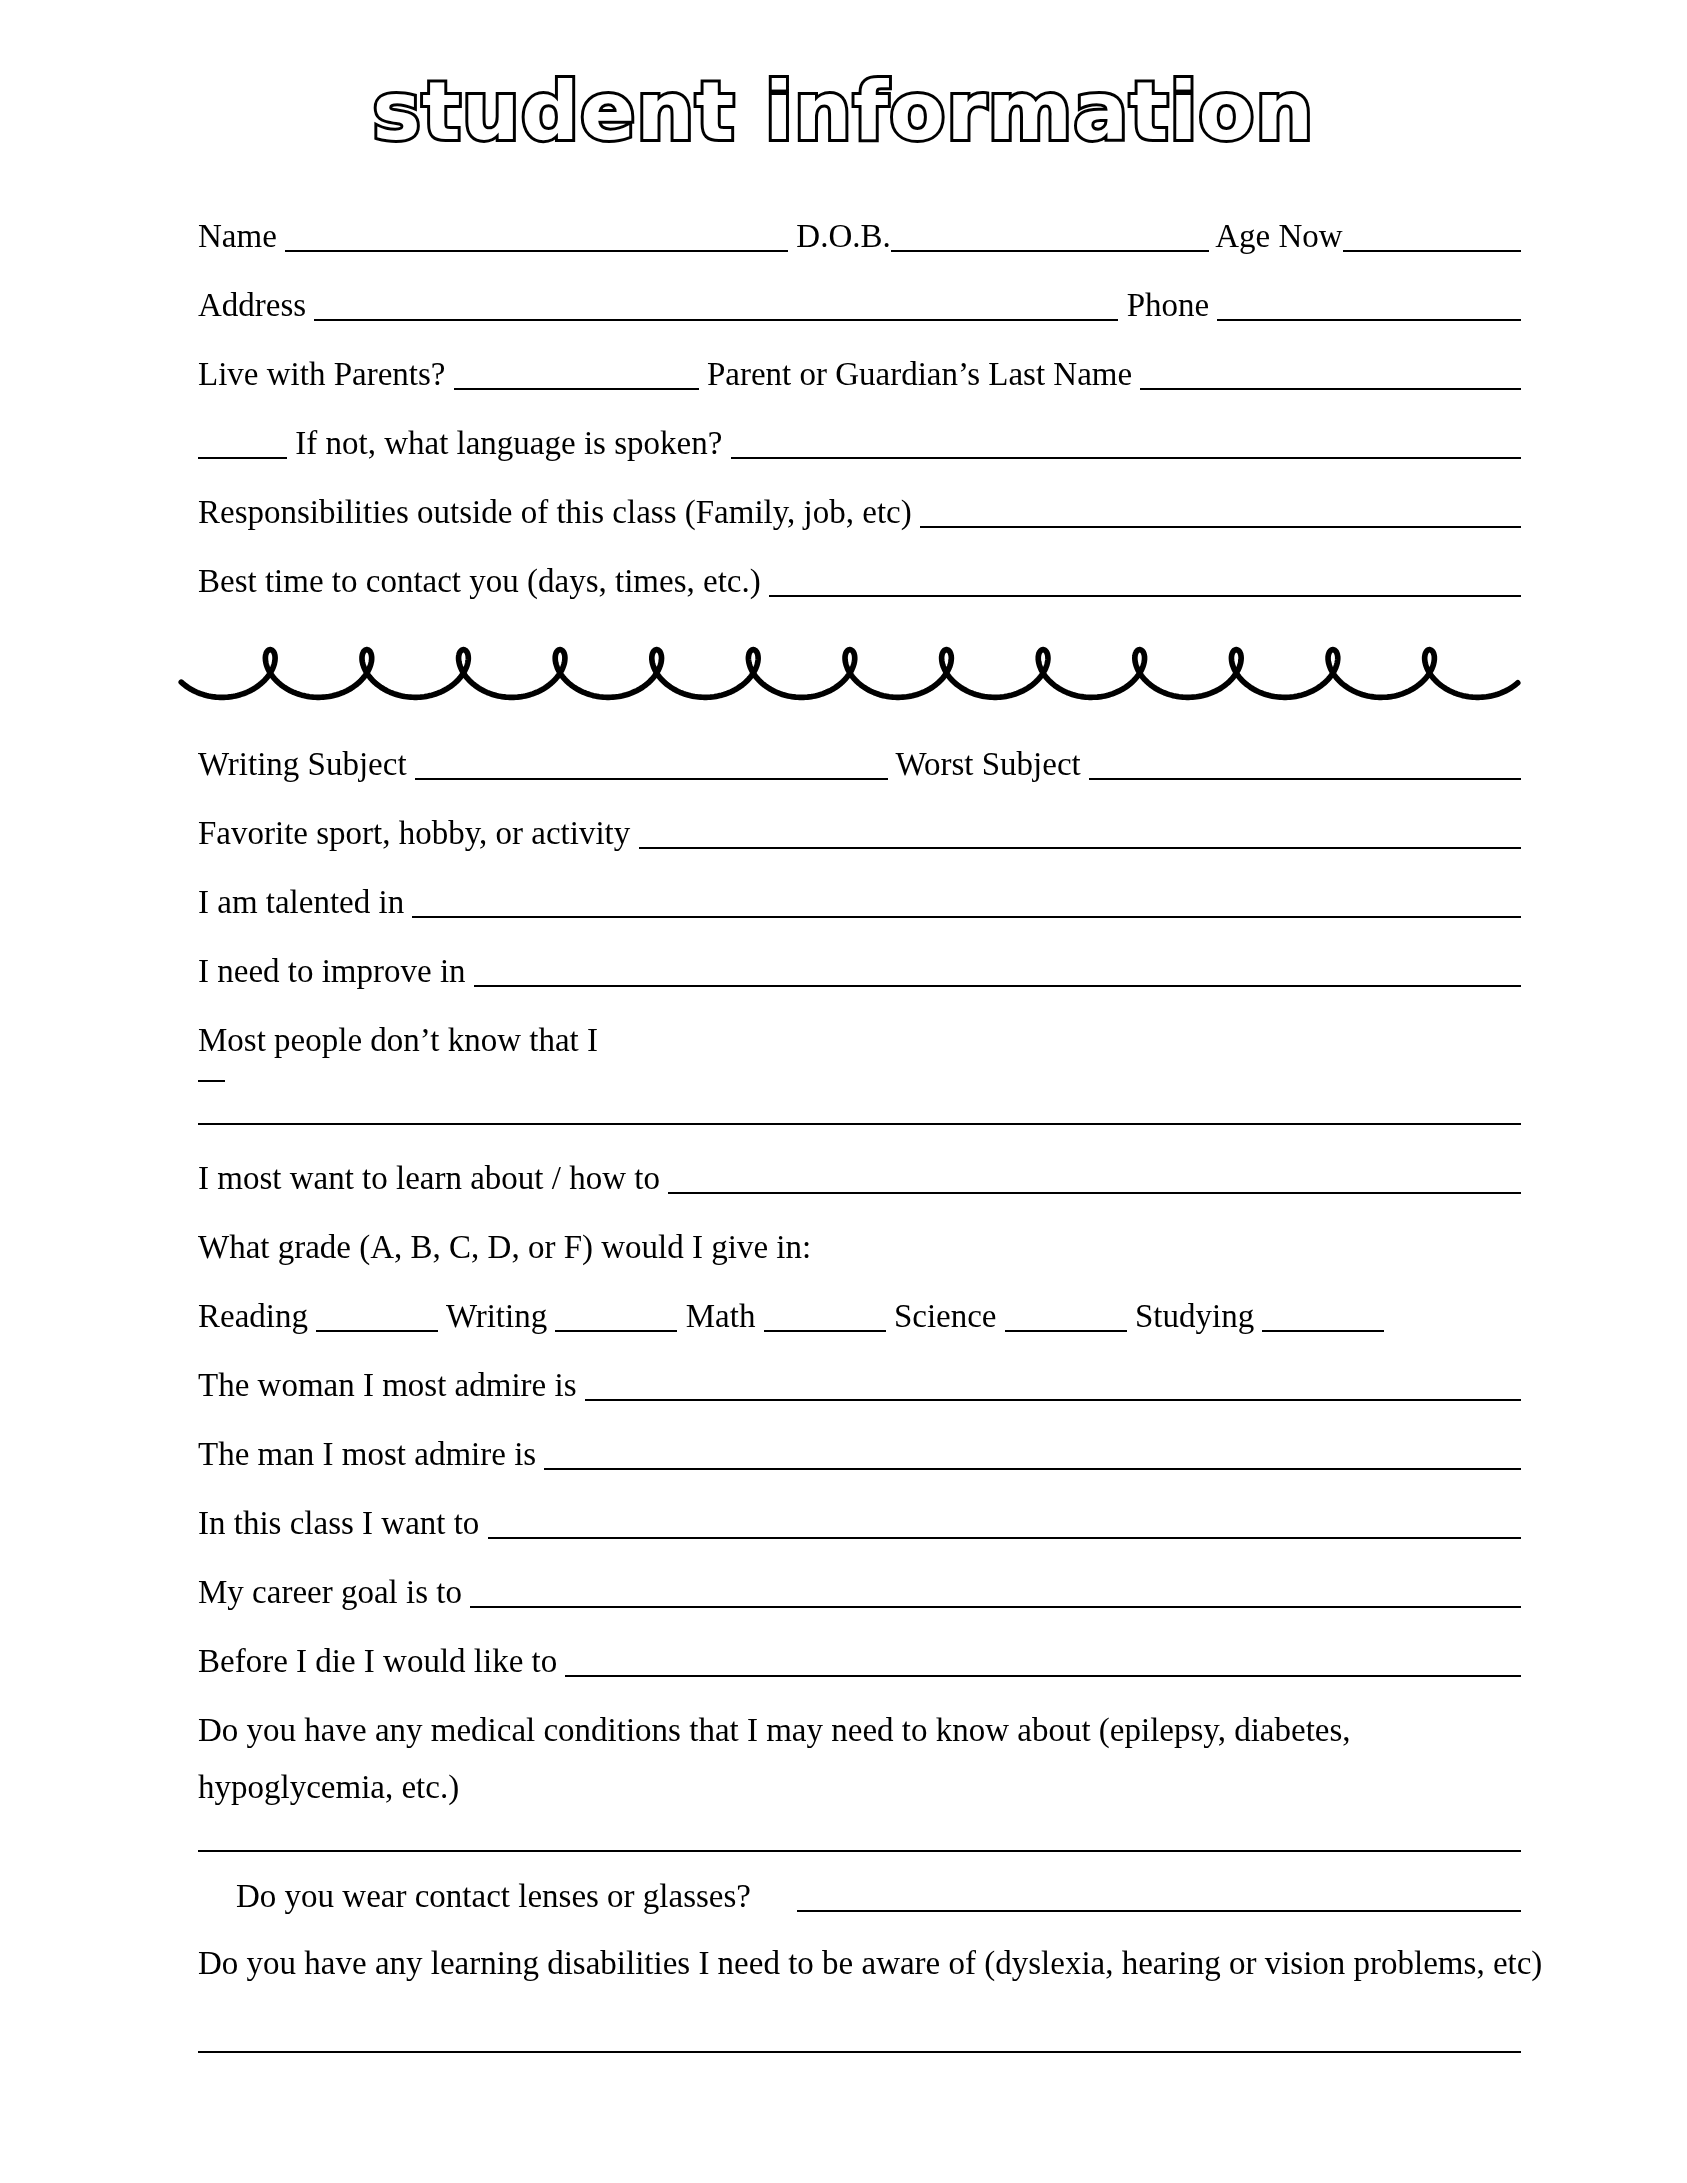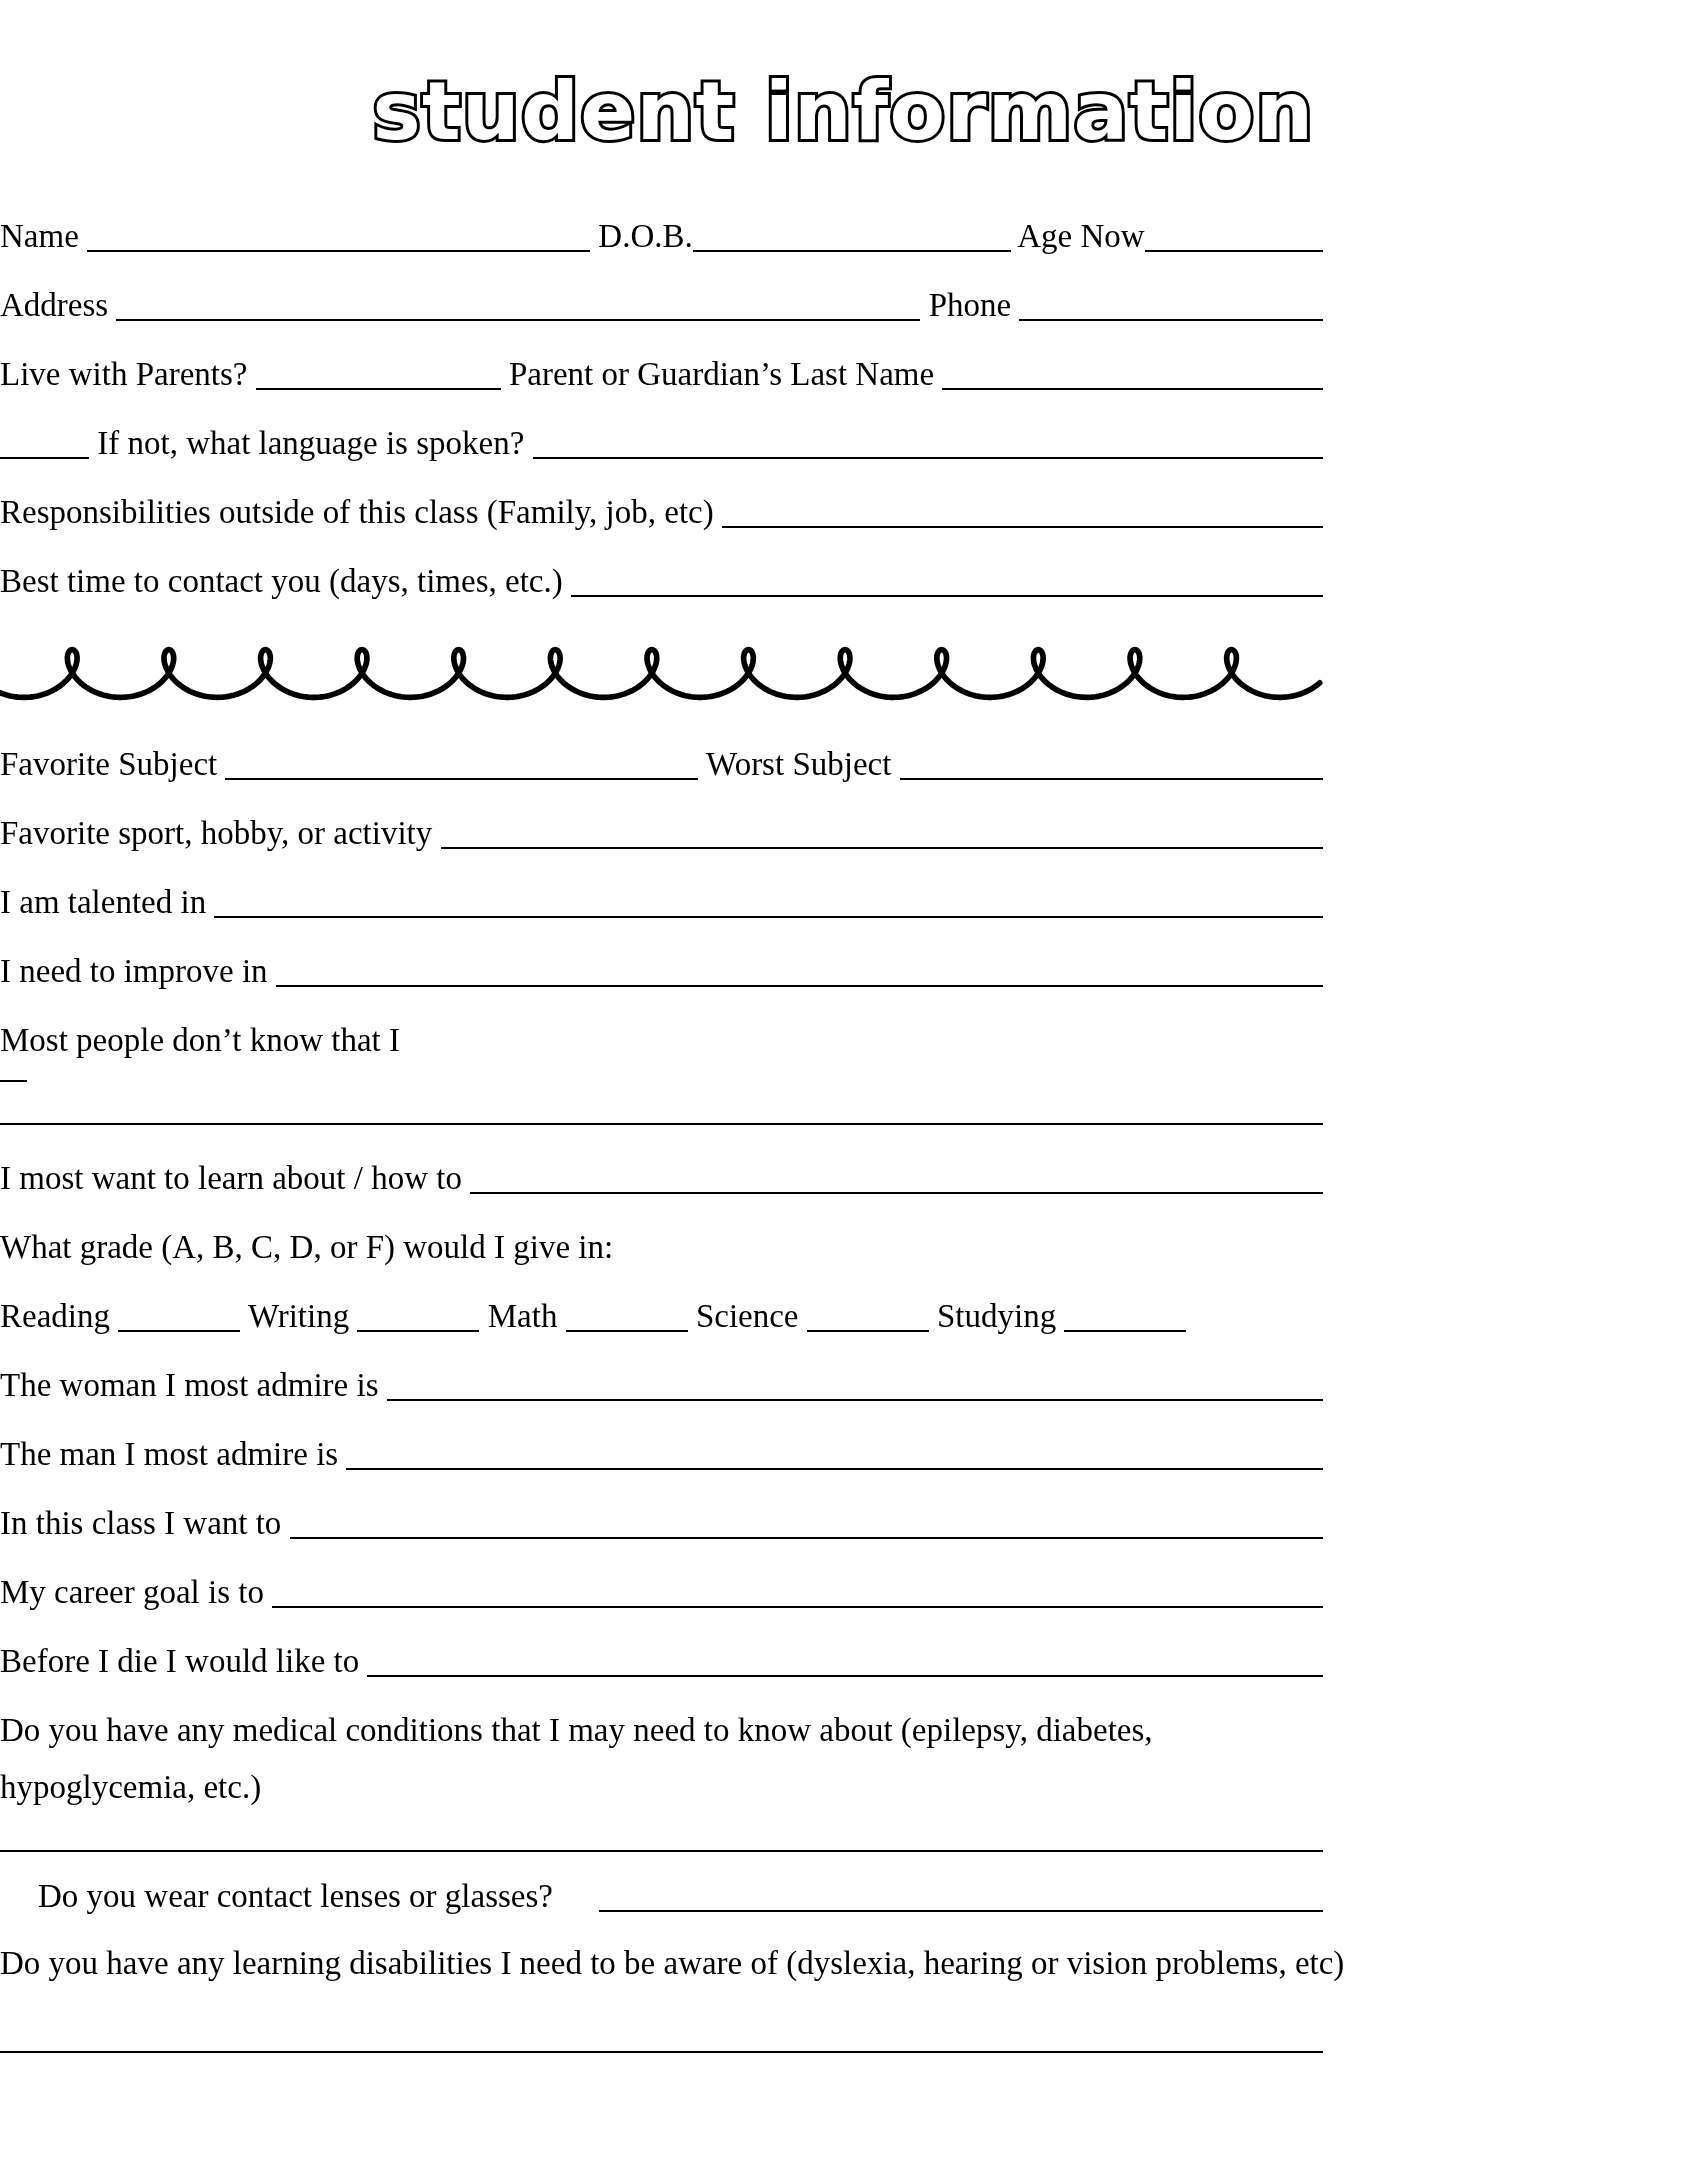--- a/index.html
+++ b/index.html
@@ -27,20 +27,21 @@
     font-family: "DejaVu Sans", "Liberation Sans", sans-serif;
     font-weight: 900;
     font-size: 81px;
     letter-spacing: 1.3px;
     color: #ffffff;
     -webkit-text-stroke: 6px #000;
     paint-order: stroke fill;
     white-space: pre;
   }
   .content {
+    margin-left: 198px;
     width: 1323px;
   }
   .row {
     display: flex;
     align-items: baseline;
     white-space: pre;
   }
   .strut {
     width: 0;
     overflow: hidden;
@@ -83,21 +84,21 @@
     <div class="row" style="height: 69px; line-height: 69px;"><span class="strut">​</span><span class="lbl">Address </span><div class="bl" style="width: 804px;"></div><span class="lbl"> Phone </span><div class="bl fill"></div></div>
     <div class="row" style="height: 69px; line-height: 69px;"><span class="strut">​</span><span class="lbl">Live with Parents? </span><div class="bl" style="width: 245px;"></div><span class="lbl"> Parent or Guardian’s Last Name </span><div class="bl fill"></div></div>
     <div class="row" style="height: 69px; line-height: 69px;"><span class="strut">​</span><div class="bl" style="width: 89px;"></div><span class="lbl"> If not, what language is spoken? </span><div class="bl fill"></div></div>
     <div class="row" style="height: 69px; line-height: 69px;"><span class="strut">​</span><span class="lbl">Responsibilities outside of this class (Family, job, etc) </span><div class="bl fill"></div></div>
     <div class="row" style="height: 69px; line-height: 69px;"><span class="strut">​</span><span class="lbl">Best time to contact you (days, times, etc.) </span><div class="bl fill"></div></div>
     <div class="squiggle">
       <svg viewBox="0 0 2140 120" width="1363" height="77">
         <polyline points="5.2,73.8 7.1,75.5 9.2,77.2 11.3,78.9 13.5,80.5 15.8,82.1 18.2,83.6 20.6,85.1 23.1,86.5 25.7,87.8 28.4,89.1 31.1,90.3 33.8,91.4 36.7,92.4 39.5,93.3 42.4,94.2 45.4,95.0 48.4,95.7 51.4,96.3 54.5,96.8 57.6,97.2 60.6,97.6 63.8,97.8 66.9,98.0 70.0,98.0 73.1,98.0 76.2,97.8 79.4,97.6 82.4,97.2 85.5,96.8 88.6,96.3 91.6,95.7 94.6,95.0 97.6,94.2 100.5,93.3 103.3,92.4 106.2,91.4 108.9,90.3 111.6,89.1 114.3,87.8 116.9,86.5 119.4,85.1 121.8,83.6 124.2,82.1 126.5,80.5 128.7,78.9 130.8,77.2 132.9,75.5 134.8,73.8 136.7,72.0 138.5,70.2 140.2,68.3 141.7,66.5 143.2,64.6 144.7,62.7 146.0,60.8 147.2,58.9 148.3,57.0 149.3,55.1 150.3,53.2 151.1,51.4 151.9,49.5 152.5,47.7 153.1,45.9 153.6,44.2 153.9,42.5 154.3,40.8 154.5,39.2 154.6,37.6 154.7,36.1 154.7,34.7 154.6,33.3 154.5,32.0 154.3,30.7 154.0,29.6 153.7,28.5 153.3,27.4 152.9,26.5 152.4,25.6 151.9,24.9 151.3,24.2 150.7,23.6 150.1,23.1 149.5,22.7 148.9,22.4 148.2,22.2 147.5,22.0 146.9,22.0 146.2,22.1 145.5,22.2 144.9,22.5 144.2,22.8 143.6,23.3 143.0,23.8 142.4,24.4 141.9,25.1 141.4,25.9 140.9,26.8 140.5,27.8 140.2,28.8 139.8,29.9 139.6,31.1 139.4,32.4 139.3,33.8 139.2,35.2 139.3,36.6 139.4,38.2 139.5,39.7 139.8,41.4 140.1,43.0 140.5,44.8 141.0,46.5 141.6,48.3 142.3,50.1 143.1,52.0 144.0,53.9 144.9,55.7 146.0,57.6 147.2,59.5 148.4,61.4 149.7,63.3 151.2,65.2 152.7,67.1 154.3,68.9 156.1,70.8 157.9,72.6 159.8,74.4 161.8,76.1 163.8,77.8 166.0,79.5 168.2,81.1 170.5,82.6 172.9,84.1 175.4,85.6 177.9,86.9 180.5,88.2 183.2,89.5 185.9,90.6 188.7,91.7 191.6,92.7 194.4,93.6 197.4,94.5 200.3,95.2 203.3,95.9 206.4,96.5 209.4,97.0 212.5,97.4 215.6,97.7 218.7,97.9 221.9,98.0 225.0,98.0 228.1,97.9 231.2,97.7 234.3,97.5 237.4,97.1 240.5,96.7 243.5,96.1 246.6,95.5 249.5,94.7 252.5,93.9 255.4,93.0 258.2,92.1 261.0,91.0 263.8,89.9 266.5,88.6 269.1,87.4 271.7,86.0 274.1,84.6 276.6,83.1 278.9,81.6 281.2,80.0 283.4,78.4 285.5,76.7 287.5,74.9 289.4,73.2 291.2,71.4 293.0,69.5 294.6,67.7 296.2,65.8 297.7,63.9 299.0,62.1 300.3,60.2 301.5,58.3 302.6,56.4 303.6,54.5 304.5,52.6 305.3,50.7 306.0,48.9 306.6,47.1 307.2,45.3 307.6,43.6 308.0,41.9 308.3,40.3 308.5,38.7 308.6,37.1 308.6,35.6 308.6,34.2 308.5,32.8 308.3,31.6 308.1,30.3 307.8,29.2 307.5,28.1 307.1,27.1 306.6,26.2 306.2,25.4 305.6,24.6 305.1,24.0 304.5,23.4 303.9,23.0 303.2,22.6 302.6,22.3 301.9,22.1 301.2,22.0 300.6,22.0 299.9,22.1 299.2,22.3 298.6,22.6 297.9,23.0 297.3,23.4 296.7,24.0 296.2,24.6 295.6,25.4 295.2,26.2 294.7,27.1 294.3,28.1 294.0,29.2 293.7,30.3 293.5,31.6 293.3,32.9 293.2,34.2 293.2,35.6 293.2,37.1 293.3,38.7 293.5,40.3 293.8,41.9 294.2,43.6 294.6,45.4 295.2,47.1 295.8,48.9 296.5,50.8 297.3,52.6 298.2,54.5 299.2,56.4 300.3,58.3 301.5,60.2 302.8,62.1 304.2,64.0 305.6,65.8 307.2,67.7 308.8,69.6 310.6,71.4 312.4,73.2 314.4,75.0 316.4,76.7 318.5,78.4 320.7,80.0 322.9,81.6 325.3,83.1 327.7,84.6 330.2,86.0 332.7,87.4 335.4,88.7 338.1,89.9 340.8,91.0 343.6,92.1 346.5,93.0 349.4,93.9 352.3,94.8 355.3,95.5 358.3,96.1 361.3,96.7 364.4,97.1 367.5,97.5 370.6,97.7 373.7,97.9 376.9,98.0 380.0,98.0 383.1,97.9 386.2,97.7 389.3,97.4 392.4,97.0 395.5,96.5 398.5,95.9 401.5,95.2 404.5,94.5 407.4,93.6 410.3,92.7 413.1,91.7 415.9,90.6 418.6,89.5 421.3,88.2 423.9,86.9 426.4,85.5 428.9,84.1 431.3,82.6 433.6,81.1 435.8,79.4 438.0,77.8 440.1,76.1 442.1,74.3 444.0,72.6 445.8,70.8 447.5,68.9 449.1,67.1 450.6,65.2 452.1,63.3 453.4,61.4 454.7,59.5 455.8,57.6 456.9,55.7 457.8,53.8 458.7,52.0 459.5,50.1 460.2,48.3 460.8,46.5 461.3,44.8 461.7,43.0 462.0,41.4 462.3,39.7 462.5,38.1 462.6,36.6 462.6,35.1 462.5,33.7 462.4,32.4 462.2,31.1 462.0,29.9 461.7,28.8 461.3,27.8 460.9,26.8 460.4,25.9 459.9,25.1 459.4,24.4 458.8,23.8 458.2,23.3 457.6,22.8 457.0,22.5 456.3,22.2 455.6,22.1 455.0,22.0 454.3,22.0 453.6,22.2 452.9,22.4 452.3,22.7 451.7,23.1 451.1,23.6 450.5,24.2 449.9,24.9 449.4,25.7 448.9,26.5 448.5,27.4 448.1,28.5 447.8,29.6 447.6,30.7 447.3,32.0 447.2,33.3 447.1,34.7 447.1,36.1 447.2,37.7 447.3,39.2 447.6,40.8 447.9,42.5 448.3,44.2 448.7,45.9 449.3,47.7 450.0,49.5 450.7,51.4 451.6,53.2 452.5,55.1 453.5,57.0 454.6,58.9 455.9,60.8 457.2,62.7 458.6,64.6 460.1,66.5 461.7,68.3 463.4,70.2 465.1,72.0 467.0,73.8 469.0,75.5 471.0,77.3 473.1,78.9 475.4,80.5 477.7,82.1 480.0,83.6 482.5,85.1 485.0,86.5 487.6,87.8 490.2,89.1 492.9,90.3 495.7,91.4 498.5,92.4 501.4,93.4 504.3,94.2 507.2,95.0 510.2,95.7 513.3,96.3 516.3,96.8 519.4,97.2 522.5,97.6 525.6,97.8 528.7,98.0 531.8,98.0 535.0,98.0 538.1,97.8 541.2,97.6 544.3,97.2 547.4,96.8 550.4,96.3 553.4,95.7 556.4,95.0 559.4,94.2 562.3,93.3 565.2,92.4 568.0,91.4 570.8,90.2 573.5,89.1 576.1,87.8 578.7,86.5 581.2,85.1 583.7,83.6 586.0,82.1 588.3,80.5 590.5,78.9 592.6,77.2 594.7,75.5 596.6,73.8 598.5,72.0 600.3,70.1 602.0,68.3 603.6,66.4 605.1,64.6 606.5,62.7 607.8,60.8 609.0,58.9 610.1,57.0 611.2,55.1 612.1,53.2 612.9,51.3 613.7,49.5 614.3,47.7 614.9,45.9 615.4,44.2 615.8,42.5 616.1,40.8 616.3,39.2 616.4,37.6 616.5,36.1 616.5,34.7 616.4,33.3 616.3,32.0 616.1,30.7 615.8,29.5 615.5,28.4 615.1,27.4 614.7,26.5 614.2,25.6 613.7,24.9 613.1,24.2 612.6,23.6 612.0,23.1 611.3,22.7 610.7,22.4 610.0,22.2 609.3,22.0 608.7,22.0 608.0,22.1 607.3,22.2 606.7,22.5 606.0,22.8 605.4,23.3 604.8,23.8 604.2,24.4 603.7,25.1 603.2,25.9 602.7,26.8 602.3,27.8 602.0,28.8 601.7,30.0 601.4,31.2 601.2,32.4 601.1,33.8 601.1,35.2 601.1,36.6 601.2,38.2 601.3,39.8 601.6,41.4 601.9,43.1 602.4,44.8 602.9,46.5 603.5,48.3 604.1,50.2 604.9,52.0 605.8,53.9 606.8,55.8 607.8,57.6 609.0,59.5 610.2,61.4 611.6,63.3 613.0,65.2 614.5,67.1 616.2,69.0 617.9,70.8 619.7,72.6 621.6,74.4 623.6,76.1 625.7,77.8 627.8,79.5 630.1,81.1 632.4,82.6 634.8,84.1 637.2,85.6 639.8,86.9 642.4,88.2 645.0,89.5 647.8,90.6 650.6,91.7 653.4,92.7 656.3,93.7 659.2,94.5 662.2,95.3 665.2,95.9 668.2,96.5 671.3,97.0 674.4,97.4 677.5,97.7 680.6,97.9 683.7,98.0 686.8,98.0 690.0,97.9 693.1,97.7 696.2,97.5 699.3,97.1 702.3,96.7 705.4,96.1 708.4,95.5 711.4,94.7 714.3,93.9 717.2,93.0 720.1,92.0 722.9,91.0 725.6,89.8 728.3,88.6 730.9,87.4 733.5,86.0 736.0,84.6 738.4,83.1 740.7,81.6 743.0,80.0 745.2,78.3 747.3,76.6 749.3,74.9 751.2,73.2 753.1,71.4 754.8,69.5 756.5,67.7 758.0,65.8 759.5,63.9 760.9,62.0 762.1,60.1 763.3,58.2 764.4,56.3 765.4,54.5 766.3,52.6 767.1,50.7 767.8,48.9 768.5,47.1 769.0,45.3 769.5,43.6 769.8,41.9 770.1,40.3 770.3,38.7 770.4,37.1 770.5,35.6 770.4,34.2 770.3,32.8 770.2,31.5 769.9,30.3 769.6,29.2 769.3,28.1 768.9,27.1 768.5,26.2 768.0,25.4 767.4,24.6 766.9,24.0 766.3,23.4 765.7,23.0 765.0,22.6 764.4,22.3 763.7,22.1 763.0,22.0 762.4,22.0 761.7,22.1 761.0,22.3 760.4,22.6 759.7,23.0 759.1,23.4 758.5,24.0 758.0,24.6 757.5,25.4 757.0,26.2 756.5,27.1 756.1,28.1 755.8,29.2 755.5,30.3 755.3,31.6 755.1,32.9 755.0,34.2 755.0,35.7 755.0,37.2 755.2,38.7 755.4,40.3 755.6,41.9 756.0,43.6 756.5,45.4 757.0,47.1 757.6,48.9 758.3,50.8 759.1,52.6 760.0,54.5 761.0,56.4 762.1,58.3 763.3,60.2 764.6,62.1 766.0,64.0 767.5,65.9 769.0,67.7 770.7,69.6 772.4,71.4 774.3,73.2 776.2,75.0 778.2,76.7 780.3,78.4 782.5,80.0 784.8,81.6 787.1,83.1 789.5,84.6 792.0,86.0 794.6,87.4 797.2,88.7 799.9,89.9 802.6,91.0 805.4,92.1 808.3,93.1 811.2,93.9 814.1,94.8 817.1,95.5 820.1,96.1 823.2,96.7 826.3,97.1 829.3,97.5 832.5,97.7 835.6,97.9 838.7,98.0 841.8,98.0 844.9,97.9 848.1,97.7 851.2,97.4 854.2,97.0 857.3,96.5 860.3,95.9 863.3,95.2 866.3,94.5 869.2,93.6 872.1,92.7 875.0,91.7 877.7,90.6 880.5,89.5 883.1,88.2 885.7,86.9 888.3,85.5 890.7,84.1 893.1,82.6 895.4,81.0 897.7,79.4 899.8,77.8 901.9,76.1 903.9,74.3 905.8,72.6 907.6,70.7 909.3,68.9 910.9,67.1 912.5,65.2 913.9,63.3 915.2,61.4 916.5,59.5 917.6,57.6 918.7,55.7 919.7,53.8 920.5,52.0 921.3,50.1 922.0,48.3 922.6,46.5 923.1,44.7 923.5,43.0 923.9,41.3 924.1,39.7 924.3,38.1 924.4,36.6 924.4,35.1 924.3,33.7 924.2,32.4 924.0,31.1 923.8,29.9 923.5,28.8 923.1,27.8 922.7,26.8 922.2,25.9 921.7,25.1 921.2,24.4 920.6,23.8 920.0,23.3 919.4,22.8 918.8,22.5 918.1,22.2 917.4,22.1 916.8,22.0 916.1,22.0 915.4,22.2 914.8,22.4 914.1,22.7 913.5,23.1 912.9,23.6 912.3,24.2 911.7,24.9 911.2,25.7 910.8,26.5 910.3,27.5 910.0,28.5 909.6,29.6 909.4,30.8 909.2,32.0 909.0,33.3 908.9,34.7 908.9,36.2 909.0,37.7 909.2,39.2 909.4,40.8 909.7,42.5 910.1,44.2 910.6,46.0 911.1,47.7 911.8,49.6 912.5,51.4 913.4,53.3 914.3,55.1 915.3,57.0 916.5,58.9 917.7,60.8 919.0,62.7 920.4,64.6 921.9,66.5 923.5,68.4 925.2,70.2 927.0,72.0 928.8,73.8 930.8,75.6 932.8,77.3 935.0,78.9 937.2,80.6 939.5,82.1 941.9,83.6 944.3,85.1 946.8,86.5 949.4,87.8 952.0,89.1 954.8,90.3 957.5,91.4 960.3,92.4 963.2,93.4 966.1,94.2 969.1,95.0 972.1,95.7 975.1,96.3 978.2,96.8 981.2,97.2 984.3,97.6 987.4,97.8 990.6,98.0 993.7,98.0 996.8,98.0 999.9,97.8 1003.0,97.6 1006.1,97.2 1009.2,96.8 1012.3,96.3 1015.3,95.7 1018.3,95.0 1021.2,94.2 1024.1,93.3 1027.0,92.4 1029.8,91.3 1032.6,90.2 1035.3,89.0 1038.0,87.8 1040.5,86.5 1043.0,85.1 1045.5,83.6 1047.9,82.1 1050.1,80.5 1052.4,78.9 1054.5,77.2 1056.5,75.5 1058.5,73.7 1060.3,72.0 1062.1,70.1 1063.8,68.3 1065.4,66.4 1066.9,64.5 1068.3,62.7 1069.6,60.8 1070.8,58.9 1072.0,57.0 1073.0,55.1 1073.9,53.2 1074.7,51.3 1075.5,49.5 1076.1,47.7 1076.7,45.9 1077.2,44.2 1077.6,42.4 1077.9,40.8 1078.1,39.2 1078.3,37.6 1078.3,36.1 1078.3,34.7 1078.2,33.3 1078.1,32.0 1077.9,30.7 1077.6,29.5 1077.3,28.4 1076.9,27.4 1076.5,26.5 1076.0,25.6 1075.5,24.9 1074.9,24.2 1074.4,23.6 1073.8,23.1 1073.1,22.7 1072.5,22.4 1071.8,22.2 1071.1,22.0 1070.5,22.0 1069.8,22.1 1069.1,22.2 1068.5,22.5 1067.8,22.8 1067.2,23.3 1066.6,23.8 1066.0,24.4 1065.5,25.1 1065.0,25.9 1064.5,26.8 1064.1,27.8 1063.8,28.8 1063.5,30.0 1063.2,31.2 1063.0,32.4 1062.9,33.8 1062.9,35.2 1062.9,36.7 1063.0,38.2 1063.2,39.8 1063.4,41.4 1063.8,43.1 1064.2,44.8 1064.7,46.6 1065.3,48.4 1066.0,50.2 1066.7,52.0 1067.6,53.9 1068.6,55.8 1069.6,57.7 1070.8,59.6 1072.1,61.5 1073.4,63.4 1074.8,65.2 1076.4,67.1 1078.0,69.0 1079.7,70.8 1081.5,72.6 1083.4,74.4 1085.4,76.1 1087.5,77.8 1089.7,79.5 1091.9,81.1 1094.2,82.6 1096.6,84.1 1099.1,85.6 1101.6,87.0 1104.2,88.3 1106.9,89.5 1109.6,90.7 1112.4,91.7 1115.2,92.7 1118.1,93.7 1121.1,94.5 1124.0,95.3 1127.0,95.9 1130.1,96.5 1133.1,97.0 1136.2,97.4 1139.3,97.7 1142.4,97.9 1145.5,98.0 1148.7,98.0 1151.8,97.9 1154.9,97.7 1158.0,97.5 1161.1,97.1 1164.2,96.6 1167.2,96.1 1170.2,95.5 1173.2,94.7 1176.2,93.9 1179.1,93.0 1181.9,92.0 1184.7,91.0 1187.5,89.8 1190.1,88.6 1192.8,87.3 1195.3,86.0 1197.8,84.6 1200.2,83.1 1202.6,81.6 1204.8,80.0 1207.0,78.3 1209.1,76.6 1211.1,74.9 1213.1,73.1 1214.9,71.3 1216.6,69.5 1218.3,67.7 1219.9,65.8 1221.3,63.9 1222.7,62.0 1224.0,60.1 1225.2,58.2 1226.2,56.3 1227.2,54.4 1228.1,52.6 1228.9,50.7 1229.7,48.9 1230.3,47.1 1230.8,45.3 1231.3,43.6 1231.6,41.9 1231.9,40.2 1232.1,38.6 1232.2,37.1 1232.3,35.6 1232.2,34.2 1232.1,32.8 1232.0,31.5 1231.7,30.3 1231.4,29.2 1231.1,28.1 1230.7,27.1 1230.3,26.2 1229.8,25.4 1229.3,24.6 1228.7,24.0 1228.1,23.4 1227.5,22.9 1226.8,22.6 1226.2,22.3 1225.5,22.1 1224.9,22.0 1224.2,22.0 1223.5,22.1 1222.8,22.3 1222.2,22.6 1221.6,23.0 1220.9,23.4 1220.4,24.0 1219.8,24.7 1219.3,25.4 1218.8,26.2 1218.3,27.1 1217.9,28.1 1217.6,29.2 1217.3,30.4 1217.1,31.6 1216.9,32.9 1216.8,34.2 1216.8,35.7 1216.9,37.2 1217.0,38.7 1217.2,40.3 1217.5,42.0 1217.8,43.7 1218.3,45.4 1218.8,47.2 1219.4,49.0 1220.2,50.8 1221.0,52.6 1221.9,54.5 1222.9,56.4 1224.0,58.3 1225.2,60.2 1226.4,62.1 1227.8,64.0 1229.3,65.9 1230.8,67.7 1232.5,69.6 1234.3,71.4 1236.1,73.2 1238.0,75.0 1240.0,76.7 1242.1,78.4 1244.3,80.0 1246.6,81.6 1248.9,83.2 1251.4,84.6 1253.9,86.0 1256.4,87.4 1259.0,88.7 1261.7,89.9 1264.5,91.0 1267.3,92.1 1270.1,93.1 1273.0,94.0 1276.0,94.8 1279.0,95.5 1282.0,96.1 1285.0,96.7 1288.1,97.1 1291.2,97.5 1294.3,97.7 1297.4,97.9 1300.5,98.0 1303.7,98.0 1306.8,97.9 1309.9,97.7 1313.0,97.4 1316.1,97.0 1319.1,96.5 1322.2,95.9 1325.2,95.2 1328.1,94.5 1331.1,93.6 1334.0,92.7 1336.8,91.7 1339.6,90.6 1342.3,89.4 1345.0,88.2 1347.6,86.9 1350.1,85.5 1352.6,84.1 1355.0,82.6 1357.3,81.0 1359.5,79.4 1361.7,77.8 1363.7,76.1 1365.7,74.3 1367.6,72.5 1369.4,70.7 1371.1,68.9 1372.8,67.0 1374.3,65.2 1375.7,63.3 1377.1,61.4 1378.3,59.5 1379.5,57.6 1380.5,55.7 1381.5,53.8 1382.4,51.9 1383.1,50.1 1383.8,48.3 1384.4,46.5 1384.9,44.7 1385.3,43.0 1385.7,41.3 1385.9,39.7 1386.1,38.1 1386.2,36.6 1386.2,35.1 1386.1,33.7 1386.0,32.4 1385.8,31.1 1385.6,29.9 1385.3,28.8 1384.9,27.7 1384.5,26.8 1384.0,25.9 1383.5,25.1 1383.0,24.4 1382.4,23.8 1381.8,23.2 1381.2,22.8 1380.6,22.5 1379.9,22.2 1379.2,22.1 1378.6,22.0 1377.9,22.0 1377.2,22.2 1376.6,22.4 1375.9,22.7 1375.3,23.1 1374.7,23.6 1374.1,24.2 1373.6,24.9 1373.0,25.7 1372.6,26.5 1372.1,27.5 1371.8,28.5 1371.4,29.6 1371.2,30.8 1371.0,32.0 1370.8,33.3 1370.8,34.7 1370.8,36.2 1370.8,37.7 1371.0,39.2 1371.2,40.9 1371.5,42.5 1371.9,44.2 1372.4,46.0 1372.9,47.8 1373.6,49.6 1374.4,51.4 1375.2,53.3 1376.1,55.2 1377.2,57.0 1378.3,58.9 1379.5,60.8 1380.8,62.7 1382.2,64.6 1383.7,66.5 1385.3,68.4 1387.0,70.2 1388.8,72.0 1390.7,73.8 1392.6,75.6 1394.7,77.3 1396.8,79.0 1399.0,80.6 1401.3,82.1 1403.7,83.7 1406.1,85.1 1408.7,86.5 1411.2,87.8 1413.9,89.1 1416.6,90.3 1419.4,91.4 1422.2,92.4 1425.1,93.4 1428.0,94.2 1430.9,95.0 1433.9,95.7 1436.9,96.3 1440.0,96.8 1443.1,97.3 1446.2,97.6 1449.3,97.8 1452.4,98.0 1455.5,98.0 1458.6,97.9 1461.8,97.8 1464.9,97.6 1468.0,97.2 1471.1,96.8 1474.1,96.3 1477.1,95.7 1480.1,95.0 1483.1,94.2 1486.0,93.3 1488.9,92.4 1491.7,91.3 1494.4,90.2 1497.1,89.0 1499.8,87.8 1502.4,86.4 1504.9,85.0 1507.3,83.6 1509.7,82.1 1512.0,80.5 1514.2,78.9 1516.3,77.2 1518.4,75.5 1520.3,73.7 1522.2,71.9 1524.0,70.1 1525.6,68.3 1527.2,66.4 1528.7,64.5 1530.1,62.6 1531.4,60.7 1532.7,58.8 1533.8,56.9 1534.8,55.1 1535.7,53.2 1536.6,51.3 1537.3,49.5 1538.0,47.7 1538.5,45.9 1539.0,44.1 1539.4,42.4 1539.7,40.8 1539.9,39.2 1540.1,37.6 1540.1,36.1 1540.1,34.6 1540.1,33.3 1539.9,31.9 1539.7,30.7 1539.4,29.5 1539.1,28.4 1538.7,27.4 1538.3,26.5 1537.8,25.6 1537.3,24.9 1536.8,24.2 1536.2,23.6 1535.6,23.1 1534.9,22.7 1534.3,22.4 1533.6,22.2 1533.0,22.0 1532.3,22.0 1531.6,22.1 1530.9,22.2 1530.3,22.5 1529.6,22.8 1529.0,23.3 1528.4,23.8 1527.8,24.4 1527.3,25.1 1526.8,25.9 1526.4,26.8 1525.9,27.8 1525.6,28.8 1525.3,30.0 1525.0,31.2 1524.9,32.4 1524.7,33.8 1524.7,35.2 1524.7,36.7 1524.8,38.2 1525.0,39.8 1525.2,41.4 1525.6,43.1 1526.0,44.8 1526.5,46.6 1527.1,48.4 1527.8,50.2 1528.6,52.0 1529.4,53.9 1530.4,55.8 1531.5,57.7 1532.6,59.6 1533.9,61.5 1535.2,63.4 1536.7,65.3 1538.2,67.1 1539.8,69.0 1541.6,70.8 1543.4,72.6 1545.3,74.4 1547.3,76.1 1549.3,77.8 1551.5,79.5 1553.7,81.1 1556.0,82.7 1558.4,84.2 1560.9,85.6 1563.5,87.0 1566.1,88.3 1568.7,89.5 1571.5,90.7 1574.2,91.7 1577.1,92.8 1580.0,93.7 1582.9,94.5 1585.9,95.3 1588.9,95.9 1591.9,96.5 1595.0,97.0 1598.1,97.4 1601.2,97.7 1604.3,97.9 1607.4,98.0 1610.5,98.0 1613.6,97.9 1616.8,97.7 1619.9,97.5 1622.9,97.1 1626.0,96.6 1629.1,96.1 1632.1,95.5 1635.1,94.7 1638.0,93.9 1640.9,93.0 1643.7,92.0 1646.5,91.0 1649.3,89.8 1652.0,88.6 1654.6,87.3 1657.2,86.0 1659.6,84.6 1662.1,83.1 1664.4,81.5 1666.7,79.9 1668.8,78.3 1670.9,76.6 1673.0,74.9 1674.9,73.1 1676.7,71.3 1678.5,69.5 1680.1,67.6 1681.7,65.8 1683.1,63.9 1684.5,62.0 1685.8,60.1 1687.0,58.2 1688.1,56.3 1689.1,54.4 1690.0,52.5 1690.8,50.7 1691.5,48.9 1692.1,47.1 1692.6,45.3 1693.1,43.6 1693.4,41.9 1693.7,40.2 1693.9,38.6 1694.0,37.1 1694.1,35.6 1694.0,34.2 1693.9,32.8 1693.8,31.5 1693.5,30.3 1693.3,29.1 1692.9,28.1 1692.5,27.1 1692.1,26.2 1691.6,25.4 1691.1,24.6 1690.5,24.0 1689.9,23.4 1689.3,22.9 1688.7,22.6 1688.0,22.3 1687.3,22.1 1686.7,22.0 1686.0,22.0 1685.3,22.1 1684.7,22.3 1684.0,22.6 1683.4,23.0 1682.7,23.4 1682.2,24.0 1681.6,24.7 1681.1,25.4 1680.6,26.2 1680.2,27.1 1679.8,28.1 1679.4,29.2 1679.1,30.4 1678.9,31.6 1678.7,32.9 1678.6,34.3 1678.6,35.7 1678.7,37.2 1678.8,38.7 1679.0,40.3 1679.3,42.0 1679.6,43.7 1680.1,45.4 1680.6,47.2 1681.3,49.0 1682.0,50.8 1682.8,52.7 1683.7,54.5 1684.7,56.4 1685.8,58.3 1687.0,60.2 1688.3,62.1 1689.6,64.0 1691.1,65.9 1692.7,67.8 1694.3,69.6 1696.1,71.4 1697.9,73.2 1699.9,75.0 1701.9,76.7 1704.0,78.4 1706.2,80.0 1708.4,81.6 1710.8,83.2 1713.2,84.6 1715.7,86.1 1718.3,87.4 1720.9,88.7 1723.6,89.9 1726.3,91.0 1729.1,92.1 1732.0,93.1 1734.9,94.0 1737.8,94.8 1740.8,95.5 1743.8,96.1 1746.9,96.7 1749.9,97.1 1753.0,97.5 1756.1,97.7 1759.3,97.9 1762.4,98.0 1765.5,98.0 1768.6,97.9 1771.7,97.7 1774.8,97.4 1777.9,97.0 1781.0,96.5 1784.0,95.9 1787.0,95.2 1790.0,94.5 1792.9,93.6 1795.8,92.7 1798.6,91.7 1801.4,90.6 1804.1,89.4 1806.8,88.2 1809.4,86.9 1811.9,85.5 1814.4,84.1 1816.8,82.6 1819.1,81.0 1821.3,79.4 1823.5,77.7 1825.6,76.0 1827.6,74.3 1829.5,72.5 1831.3,70.7 1833.0,68.9 1834.6,67.0 1836.1,65.1 1837.6,63.3 1838.9,61.4 1840.1,59.5 1841.3,57.6 1842.4,55.7 1843.3,53.8 1844.2,51.9 1845.0,50.1 1845.6,48.3 1846.2,46.5 1846.7,44.7 1847.2,43.0 1847.5,41.3 1847.7,39.7 1847.9,38.1 1848.0,36.6 1848.0,35.1 1848.0,33.7 1847.8,32.4 1847.6,31.1 1847.4,29.9 1847.1,28.8 1846.7,27.7 1846.3,26.8 1845.9,25.9 1845.4,25.1 1844.8,24.4 1844.2,23.8 1843.6,23.2 1843.0,22.8 1842.4,22.5 1841.7,22.2 1841.1,22.1 1840.4,22.0 1839.7,22.0 1839.0,22.2 1838.4,22.4 1837.7,22.7 1837.1,23.1 1836.5,23.6 1835.9,24.2 1835.4,24.9 1834.8,25.7 1834.4,26.5 1834.0,27.5 1833.6,28.5 1833.3,29.6 1833.0,30.8 1832.8,32.0 1832.6,33.3 1832.6,34.7 1832.6,36.2 1832.6,37.7 1832.8,39.3 1833.0,40.9 1833.3,42.5 1833.7,44.2 1834.2,46.0 1834.8,47.8 1835.4,49.6 1836.2,51.4 1837.0,53.3 1838.0,55.2 1839.0,57.1 1840.1,59.0 1841.3,60.9 1842.7,62.8 1844.1,64.6 1845.6,66.5 1847.2,68.4 1848.9,70.2 1850.6,72.0 1852.5,73.8 1854.5,75.6 1856.5,77.3 1858.6,79.0 1860.9,80.6 1863.2,82.2 1865.5,83.7 1868.0,85.1 1870.5,86.5 1873.1,87.9 1875.7,89.1 1878.4,90.3 1881.2,91.4 1884.0,92.4 1886.9,93.4 1889.8,94.2 1892.8,95.0 1895.8,95.7 1898.8,96.3 1901.8,96.8 1904.9,97.3 1908.0,97.6 1911.1,97.8 1914.2,98.0 1917.4,98.0 1920.5,97.9 1923.6,97.8 1926.7,97.6 1929.8,97.2 1932.9,96.8 1935.9,96.3 1939.0,95.7 1942.0,95.0 1944.9,94.2 1947.8,93.3 1950.7,92.4 1953.5,91.3 1956.3,90.2 1959.0,89.0 1961.6,87.8 1964.2,86.4 1966.7,85.0 1969.2,83.6 1971.5,82.0 1973.8,80.5 1976.0,78.8 1978.1,77.2 1980.2,75.5 1982.1,73.7 1984.0,71.9 1985.8,70.1 1987.5,68.3 1989.1,66.4 1990.6,64.5 1992.0,62.6 1993.3,60.7 1994.5,58.8 1995.6,56.9 1996.6,55.0 1997.6,53.2 1998.4,51.3 1999.1,49.5 1999.8,47.7 2000.4,45.9 2000.8,44.1 2001.2,42.4 2001.5,40.8 2001.7,39.1 2001.9,37.6 2001.9,36.1 2001.9,34.6 2001.9,33.2 2001.7,31.9 2001.5,30.7 2001.2,29.5 2000.9,28.4 2000.5,27.4 2000.1,26.5 1999.6,25.6 1999.1,24.9 1998.6,24.2 1998.0,23.6 1997.4,23.1 1996.7,22.7 1996.1,22.4 1995.4,22.2 1994.8,22.0 1994.1,22.0 1993.4,22.1 1992.7,22.2 1992.1,22.5 1991.4,22.8 1990.8,23.3 1990.2,23.8 1989.7,24.4 1989.1,25.2 1988.6,26.0 1988.2,26.8 1987.8,27.8 1987.4,28.9 1987.1,30.0 1986.9,31.2 1986.7,32.5 1986.5,33.8 1986.5,35.2 1986.5,36.7 1986.6,38.2 1986.8,39.8 1987.0,41.4 1987.4,43.1 1987.8,44.8 1988.3,46.6 1988.9,48.4 1989.6,50.2 1990.4,52.1 1991.3,53.9 1992.2,55.8 1993.3,57.7 1994.5,59.6 1995.7,61.5 1997.1,63.4 1998.5,65.3 2000.0,67.2 2001.7,69.0 2003.4,70.8 2005.2,72.7 2007.1,74.4 2009.1,76.2 2011.2,77.9 2013.3,79.5 2015.6,81.1 2017.9,82.7 2020.3,84.2 2022.7,85.6 2025.3,87.0 2027.9,88.3 2030.6,89.5 2033.3,90.7 2036.1,91.8 2038.9,92.8 2041.8,93.7 2044.7,94.5 2047.7,95.3 2050.7,95.9 2053.7,96.5 2056.8,97.0 2059.9,97.4 2063.0,97.7 2066.1,97.9 2069.2,98.0 2072.4,98.0 2075.5,97.9 2078.6,97.7 2081.7,97.5 2084.8,97.1 2087.9,96.6 2090.9,96.1 2093.9,95.4 2096.9,94.7 2099.8,93.9 2102.7,93.0 2105.6,92.0 2108.4,91.0 2111.1,89.8 2113.8,88.6 2116.4,87.3 2119.0,86.0 2121.5,84.5 2123.9,83.1 2126.2,81.5 2128.5,79.9 2130.7,78.3 2132.8,76.6 2134.8,74.9" fill="none" stroke="#000000" stroke-width="9" stroke-linecap="round" stroke-linejoin="round"></polyline>
       </svg>
     </div>
-    <div class="row" style="height: 69px; line-height: 69px;"><span class="strut">​</span><span class="lbl">Favorite Subject </span><div class="bl" style="width: 473px;"></div><span class="lbl"> Worst Subject </span><div class="bl fill"></div></div>
+    <div class="row" style="height: 69px; line-height: 69px;"><span class="strut">​</span><span class="lbl">Writing Subject </span><div class="bl" style="width: 473px;"></div><span class="lbl"> Worst Subject </span><div class="bl fill"></div></div>
     <div class="row" style="height: 69px; line-height: 69px;"><span class="strut">​</span><span class="lbl">Favorite sport, hobby, or activity </span><div class="bl fill"></div></div>
     <div class="row" style="height: 69px; line-height: 69px;"><span class="strut">​</span><span class="lbl">I am talented in </span><div class="bl fill"></div></div>
     <div class="row" style="height: 69px; line-height: 69px;"><span class="strut">​</span><span class="lbl">I need to improve in </span><div class="bl fill"></div></div>
     <div class="row" style="height: 69px; line-height: 69px; flex-direction: column;"><span class="strut">​</span><span class="lbl">Most people don’t know that I </span><div class="bl fill"></div></div>
     <div class="row" style="height: 69px; line-height: 69px;"><span class="strut">​</span><div class="bl fill"></div></div>
     <div class="row" style="height: 69px; line-height: 69px;"><span class="strut">​</span><span class="lbl">I most want to learn about / how to </span><div class="bl fill"></div></div>
     <div class="row" style="height: 69px; line-height: 69px;"><span class="strut">​</span><span class="lbl">What grade (A, B, C, D, or F) would I give in:</span></div>
     <div class="row" style="height: 69px; line-height: 69px;"><span class="strut">​</span><span class="lbl">Reading </span><div class="bl" style="width: 122px;"></div><span class="lbl"> Writing </span><div class="bl" style="width: 122px;"></div><span class="lbl"> Math </span><div class="bl" style="width: 122px;"></div><span class="lbl"> Science </span><div class="bl" style="width: 122px;"></div><span class="lbl"> Studying </span><div class="bl" style="width: 122px;"></div></div>
     <div class="row" style="height: 69px; line-height: 69px;"><span class="strut">​</span><span class="lbl">The woman I most admire is </span><div class="bl fill"></div></div>
     <div class="row" style="height: 69px; line-height: 69px;"><span class="strut">​</span><span class="lbl">The man I most admire is </span><div class="bl fill"></div></div>

